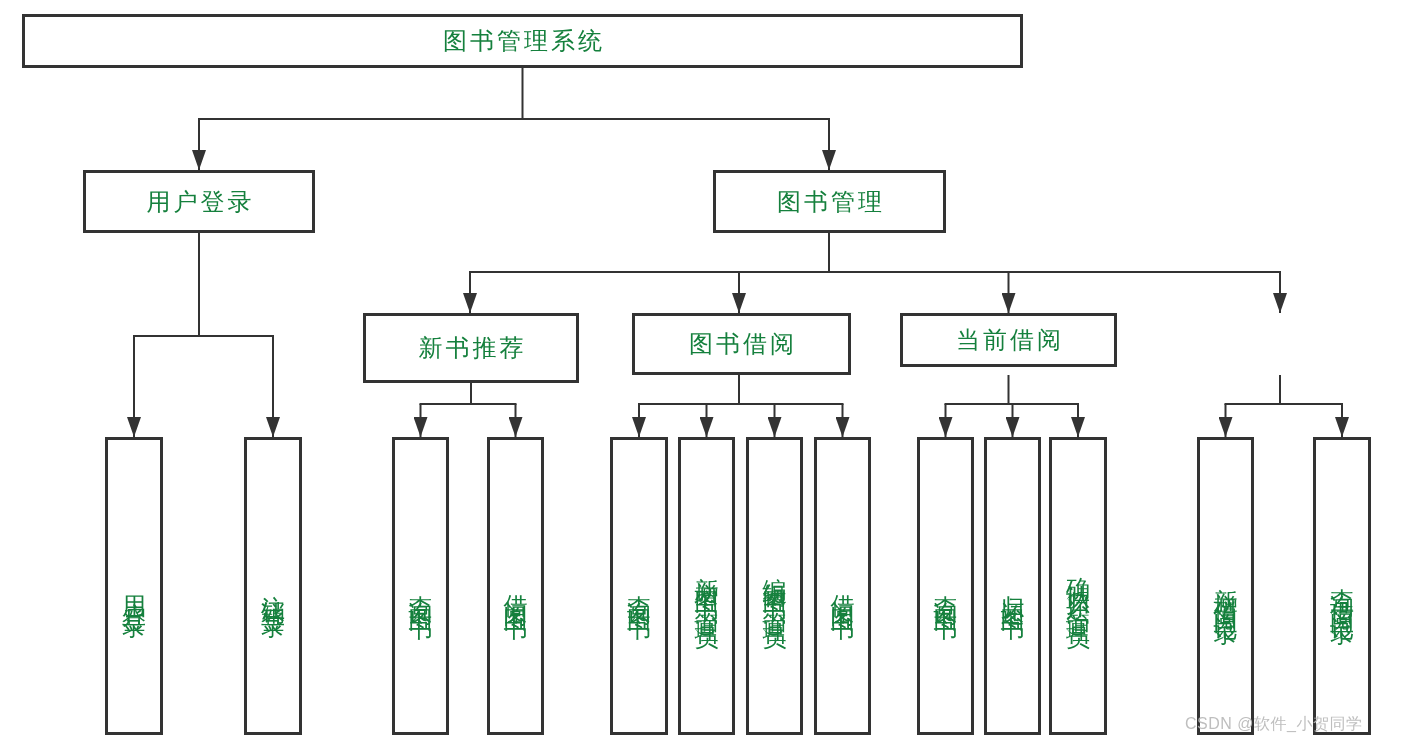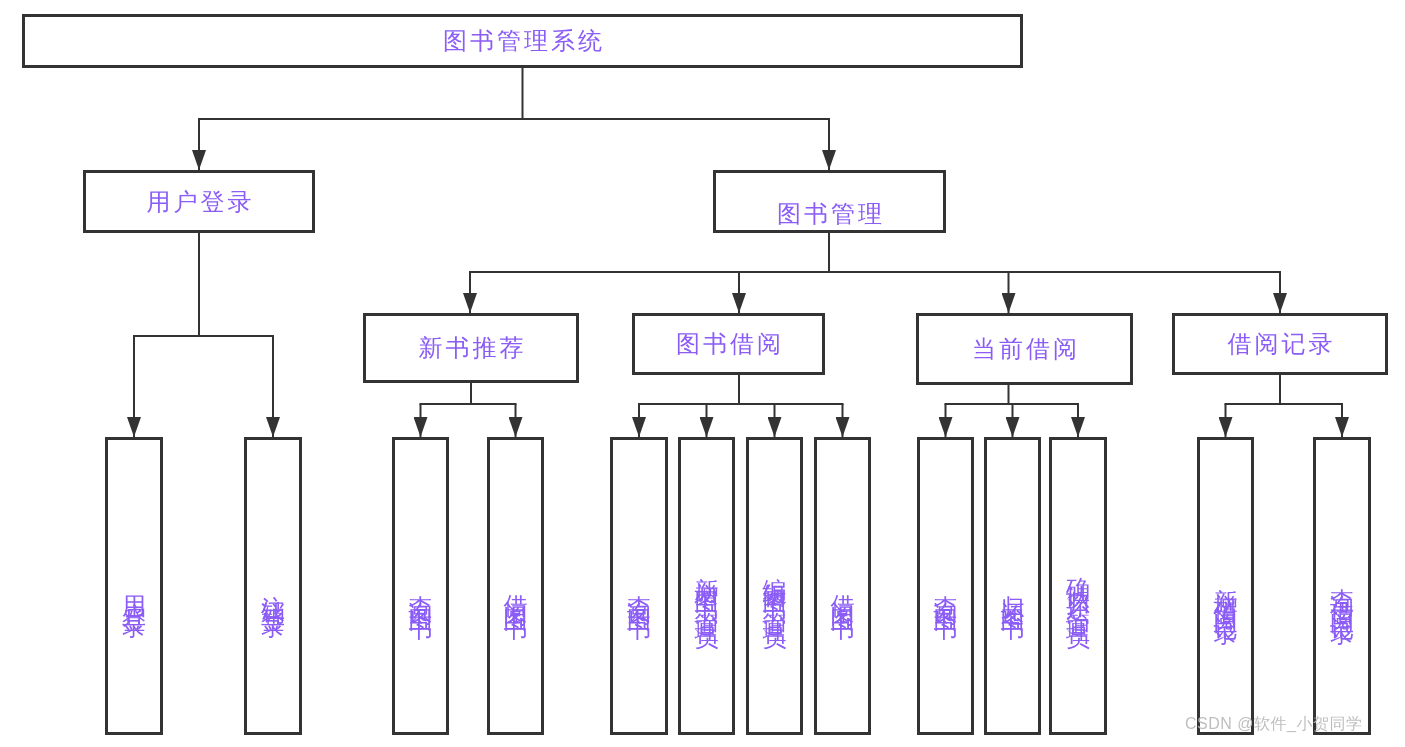--- a/index.html
+++ b/index.html
@@ -21,21 +21,21 @@
     position: absolute;
     left: 0;
     top: 0;
     z-index: 1;
   }
   .node {
     position: absolute;
     box-sizing: border-box;
     background: #ffffff;
     border: 3px solid #333333;
-    color: #8b5cf6;
+    color: #15803d;
     display: flex;
     align-items: center;
     justify-content: center;
     z-index: 2;
     text-align: center;
   }
   .hnode {
     font-size: 24px;
     letter-spacing: 3px;
     white-space: nowrap;
@@ -116,35 +116,32 @@
     </g>
   </svg>
 
   <div class="node hnode" style="left:22px; top:14px; width:1001px; height:54px;">
     <span>图书管理系统</span>
   </div>
 
   <div class="node hnode" style="left:83px; top:170px; width:232px; height:63px;">
     <span>用户登录</span>
   </div>
-  <div class="node hnode" style="left:713px; top:170px; width:233px; height:63px;align-items:flex-end;">
+  <div class="node hnode" style="left:713px; top:170px; width:233px; height:63px;">
     <span>图书管理</span>
   </div>
 
   <div class="node hnode" style="left:363px; top:313px; width:216px; height:70px;">
     <span>新书推荐</span>
   </div>
-  <div class="node hnode" style="left:632px; top:313px; width:193px; height:62px;">
+  <div class="node hnode" style="left:632px; top:313px; width:219px; height:62px;">
     <span>图书借阅</span>
   </div>
-  <div class="node hnode" style="left:900px; top:313px; width:217px; height:72px;margin-left:16px;">
+  <div class="node hnode" style="left:900px; top:313px; width:217px; height:54px;">
     <span>当前借阅</span>
-  </div>
-  <div class="node hnode" style="left:1172px; top:313px; width:216px; height:62px;">
-    <span>借阅记录</span>
   </div>
 
   <div class="node vnode" style="left:105px; top:437px; width:58px; height:298px;">
     <span>用户登录</span>
   </div>
   <div class="node vnode" style="left:244px; top:437px; width:58px; height:298px;">
     <span>注销登录</span>
   </div>
 
   <div class="node vnode" style="left:392px; top:437px; width:57px; height:298px;">

